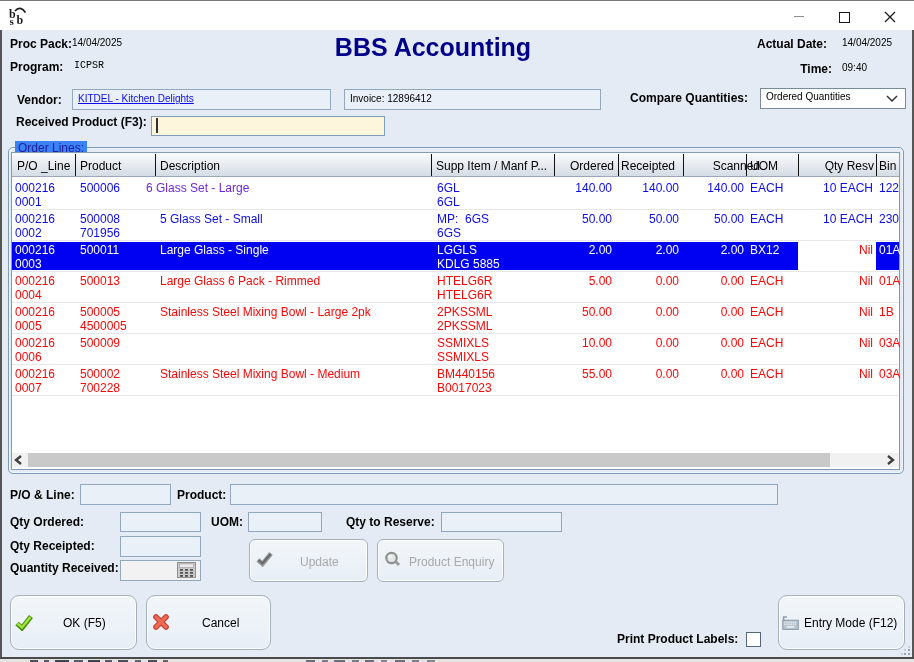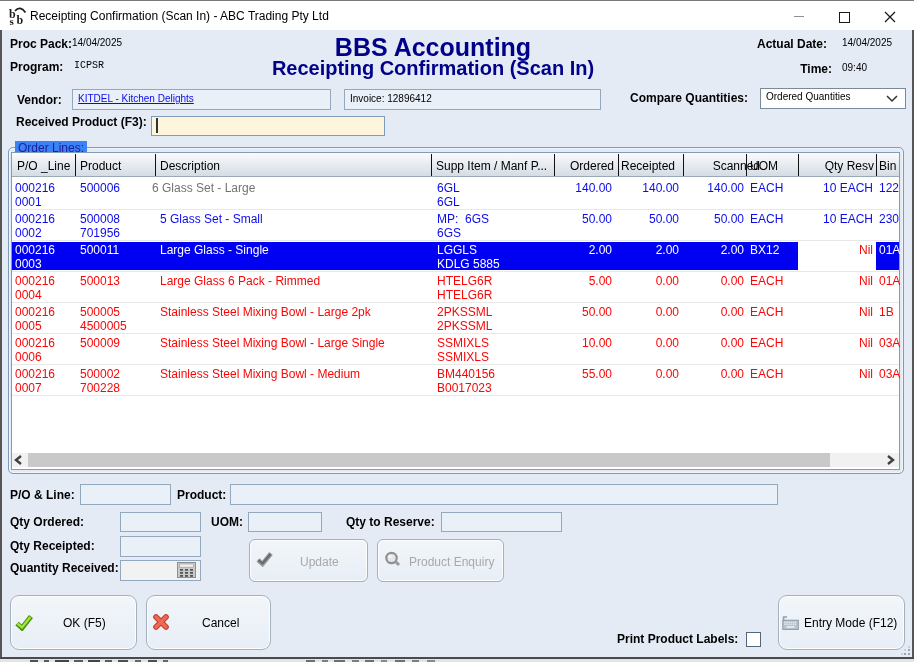--- a/index.html
+++ b/index.html
@@ -24,34 +24,32 @@
   <div style="position:absolute;left:912px;top:1px;width:2px;height:658px;background:#565656;"></div>
   <div style="position:absolute;left:0;top:657px;width:914px;height:2px;background:#4a4a4a;"></div>
 
   <div class="titlebar">
     <svg width="22" height="20" viewBox="0 0 22 20" style="position:absolute;left:9px;top:5px;">
       <text x="0" y="11.5" font-family="Liberation Serif" font-size="12" font-weight="bold" fill="#1a1a1a">b</text>
       <text x="0.5" y="19" font-family="Liberation Serif" font-size="11" font-weight="bold" fill="#1a1a1a">s</text>
       <text x="7.5" y="17.5" font-family="Liberation Serif" font-size="12" font-weight="bold" fill="#1a1a1a">b</text>
       <path d="M6 5 Q11 -1 16.5 6.5" fill="none" stroke="#1a1a1a" stroke-width="1.7"></path>
     </svg>
-    <div class="title">Receipting Confirmation (Scan In) - ABC Trading Pty Ltd</div>
     <div style="position:absolute;left:794px;top:15px;width:10px;height:1px;background:#8f8f8f;"></div>
     <div style="position:absolute;left:839px;top:11px;width:11px;height:11px;border:1.5px solid #1a1a1a;"></div>
     <svg width="12" height="12" style="position:absolute;left:884px;top:10px;">
       <path d="M1 1 L11 11 M11 1 L1 11" stroke="#1a1a1a" stroke-width="1.3"></path>
     </svg>
   </div>
 
   <div class="lbl" style="left:10px;top:37px;">Proc Pack:</div>
   <div class="val" style="left:72px;top:37px;">14/04/2025</div>
   <div class="lbl" style="left:10px;top:60px;">Program:</div>
   <div class="val" style="left:74px;top:60px;font-family:Liberation Mono, monospace;">ICPSR</div>
   <div style="position:absolute;left:0;top:33px;width:866px;text-align:center;font-size:25px;font-weight:bold;color:#00008b;">BBS Accounting</div>
-  <div style="position:absolute;left:0;top:57px;width:866px;text-align:center;font-size:20px;font-weight:bold;color:#00008b;">Receipting Confirmation (Scan In)</div>
   <div class="lbl" style="right:87px;top:37px;">Actual Date:</div>
   <div class="val" style="left:842px;top:37px;">14/04/2025</div>
   <div class="lbl" style="right:82px;top:62px;">Time:</div>
   <div class="val" style="left:842px;top:62px;">09:40</div>
 
   <div class="lbl" style="left:17px;top:93px;">Vendor:</div>
   <div class="box" style="left:72px;top:89px;width:259px;height:21px;"></div>
   <div class="val" style="left:78px;top:93px;color:#0b0bee;text-decoration:underline;">KITDEL - Kitchen Delights</div>
   <div class="box" style="left:344px;top:89px;width:257px;height:21px;"></div>
   <div class="val" style="left:350px;top:93px;">Invoice: 12896412</div>
@@ -87,21 +85,21 @@
 <div class="ht" style="right:300px;">Ordered</div>
 <div class="ht" style="left:621px;">Receipted</div>
 <div class="ht" style="right:154px;">Scanned</div>
 <div class="ht" style="left:750px;">UOM</div>
 <div class="ht" style="right:40px;">Qty Resv</div>
 <div class="ht" style="left:879px;">Bin</div>
   <div style="position:absolute;left:12px;top:209px;width:887px;height:1px;background:#e8e8e8;"></div>
 <div class="ct" style="left:15px;top:181px;color:#0b0bee;">000216</div>
 <div class="ct" style="left:15px;top:195px;color:#0b0bee;">0001</div>
 <div class="ct" style="left:80px;top:181px;color:#0b0bee;">500006</div>
-<div class="ct" style="left:152px;top:181px;color:#737373;">6 Glass Set - Large</div>
+<div class="ct" style="left:146px;top:181px;color:#6d28d9;">6 Glass Set - Large</div>
 <div class="ct" style="left:437px;top:181px;color:#0b0bee;">6GL</div>
 <div class="ct" style="left:437px;top:195px;color:#0b0bee;">6GL</div>
 <div class="ct" style="right:302px;top:181px;color:#0b0bee;">140.00</div>
 <div class="ct" style="right:235px;top:181px;color:#0b0bee;">140.00</div>
 <div class="ct" style="right:170px;top:181px;color:#0b0bee;">140.00</div>
 <div class="ct" style="left:750px;top:181px;color:#0b0bee;">EACH</div>
 <div class="ct" style="right:41px;top:181px;color:#0b0bee;">10 EACH</div>
 <div class="ct" style="left:879px;top:181px;color:#0b0bee;">122</div>
 <div style="position:absolute;left:12px;top:240px;width:887px;height:1px;background:#e8e8e8;"></div>
 <div class="ct" style="left:15px;top:212px;color:#0b0bee;">000216</div>
@@ -156,21 +154,20 @@
 <div class="ct" style="right:302px;top:305px;color:#fb0606;">50.00</div>
 <div class="ct" style="right:235px;top:305px;color:#fb0606;">0.00</div>
 <div class="ct" style="right:170px;top:305px;color:#fb0606;">0.00</div>
 <div class="ct" style="left:750px;top:305px;color:#fb0606;">EACH</div>
 <div class="ct" style="right:41px;top:305px;color:#fb0606;">Nil</div>
 <div class="ct" style="left:879px;top:305px;color:#fb0606;">1B</div>
 <div style="position:absolute;left:12px;top:364px;width:887px;height:1px;background:#e8e8e8;"></div>
 <div class="ct" style="left:15px;top:336px;color:#fb0606;">000216</div>
 <div class="ct" style="left:15px;top:350px;color:#fb0606;">0006</div>
 <div class="ct" style="left:80px;top:336px;color:#fb0606;">500009</div>
-<div class="ct" style="left:160px;top:336px;color:#fb0606;">Stainless Steel Mixing Bowl - Large Single</div>
 <div class="ct" style="left:437px;top:336px;color:#fb0606;">SSMIXLS</div>
 <div class="ct" style="left:437px;top:350px;color:#fb0606;">SSMIXLS</div>
 <div class="ct" style="right:302px;top:336px;color:#fb0606;">10.00</div>
 <div class="ct" style="right:235px;top:336px;color:#fb0606;">0.00</div>
 <div class="ct" style="right:170px;top:336px;color:#fb0606;">0.00</div>
 <div class="ct" style="left:750px;top:336px;color:#fb0606;">EACH</div>
 <div class="ct" style="right:41px;top:336px;color:#fb0606;">Nil</div>
 <div class="ct" style="left:879px;top:336px;color:#fb0606;">03A</div>
 <div style="position:absolute;left:12px;top:395px;width:887px;height:1px;background:#e8e8e8;"></div>
 <div class="ct" style="left:15px;top:367px;color:#fb0606;">000216</div>

